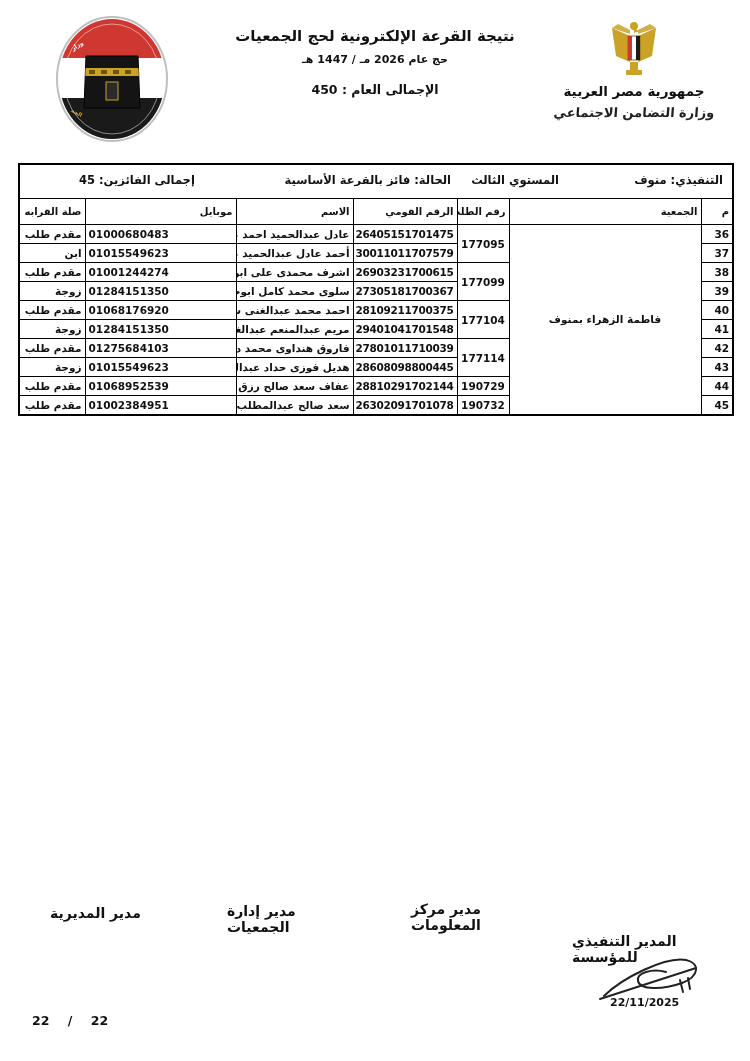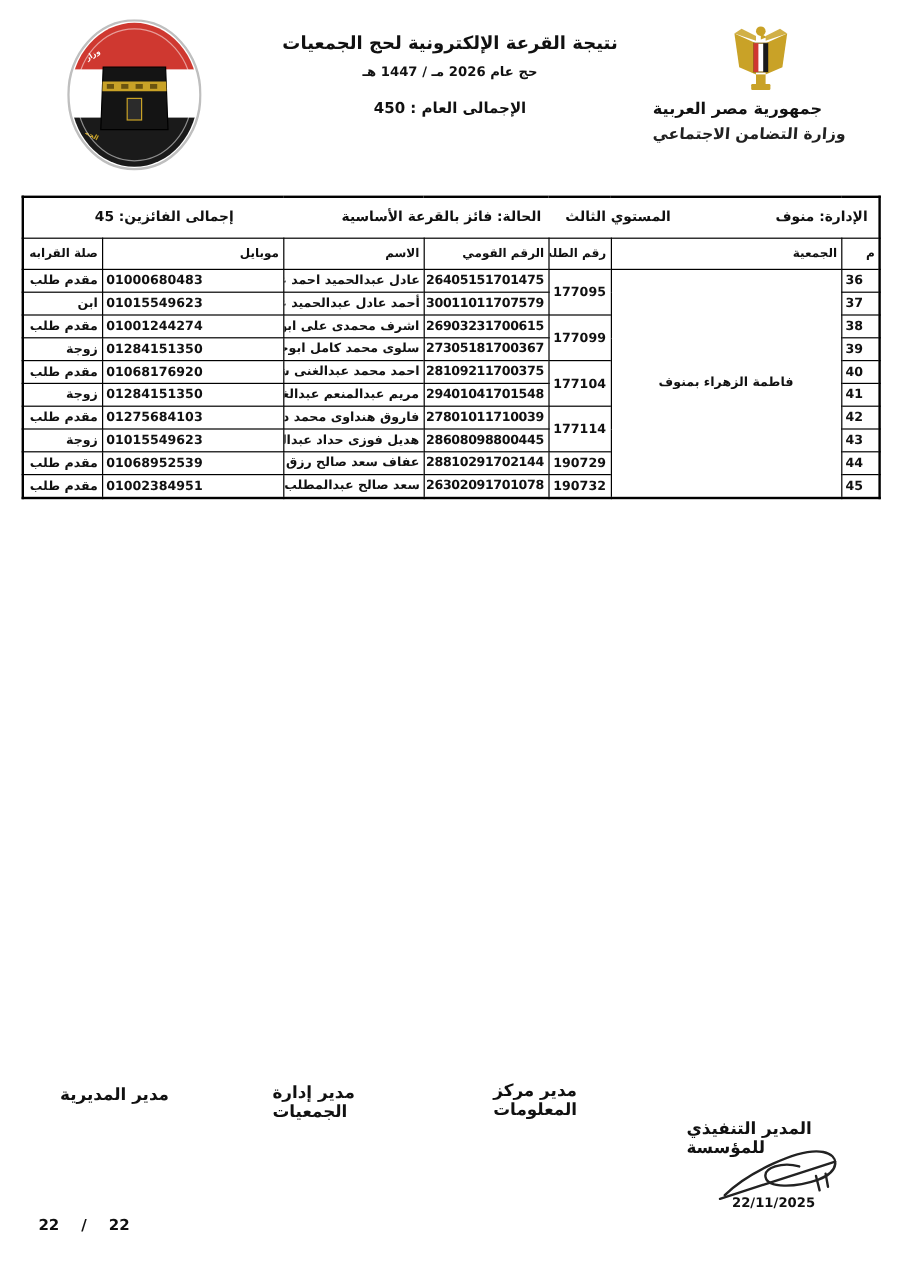--- a/index.html
+++ b/index.html
@@ -19,21 +19,21 @@
     position:absolute; left:170px; top:27px; width:410px;
     text-align:center; direction:rtl;
   }
   .head-title   { font-size:15px; font-weight:700; margin-bottom:8px; }
   .head-sub     { font-size:11px; font-weight:700; margin-bottom:16px; }
   .head-dir     { font-size:13.5px; font-weight:700; margin-bottom:9px; }
   .head-total   { font-size:12.5px; font-weight:700; }
 
   #right-emblem {
     position:absolute; right:26px; top:18px; width:180px;
-    text-align:left;
+    text-align:center;
   }
   #right-emblem svg { display:block; margin:0 auto; }
   .republic-text { font-size:13.5px; font-weight:700; margin-top:5px; letter-spacing:0.5px; }
   .ministry-text { font-size:13px; font-weight:700; margin-top:6px; color:#222;
                    transform: skewX(-4deg); letter-spacing:1px; }
 
   
   #results-table {
     position:absolute; left:18px; top:163px;
     width:714px;
@@ -54,21 +54,21 @@
   .info-inner span { position:absolute; top:8px; }
   .info-admin  { right:6px; }
   .info-level  { right:170px; }
   .info-status { right:278px; }
   .info-total  { left:56px; }
 
   tr.cols-row th { height:26px; font-size:10px; text-align:right; vertical-align:middle; }
   th.col-mobile-h { text-align:center; }
 
   #results-table tbody td { height:19px; font-size:10.5px; vertical-align:middle; }
-  td.col-no      { text-align:left; font-size:11px; }
+  td.col-no      { text-align:right; font-size:11px; }
   td.col-assoc   { text-align:center; font-size:10px; }
   td.col-req     { text-align:center; font-size:11px; }
   td.col-nid     { text-align:left; font-size:11px; padding-left:1px; letter-spacing:-0.3px; }
   td.col-name    { text-align:right; font-size:9.5px; }
   td.col-mobile  { text-align:left; font-size:11px; padding-left:2px;
                    direction:ltr; }
   td.col-relation{ text-align:right; font-size:9.5px; }
 
   
   .sig-label { position:absolute; font-size:14px; font-weight:700; text-align:left; }
@@ -156,21 +156,21 @@
         <col style="width:52px">
       <col style="width:104px">
         <col style="width:117px">
         <col style="width:151px">
         <col style="width:66px">
     </colgroup>
     <thead>
       <tr class="info-row">
         <th colspan="7">
           <div class="info-inner">
-            <span class="info-admin">الإدارة: منوف</span>
+            <span class="info-admin">التنفيذي: منوف</span>
             <span class="info-level">المستوي الثالث</span>
             <span class="info-status">الحالة: فائز بالقرعة الأساسية</span>
             <span class="info-total">إجمالى الفائزين: 45</span>
           </div>
         </th>
       </tr>
       <tr class="cols-row">
         <th>م</th>
         <th>الجمعية</th>
         <th>رقم الطلب</th>

